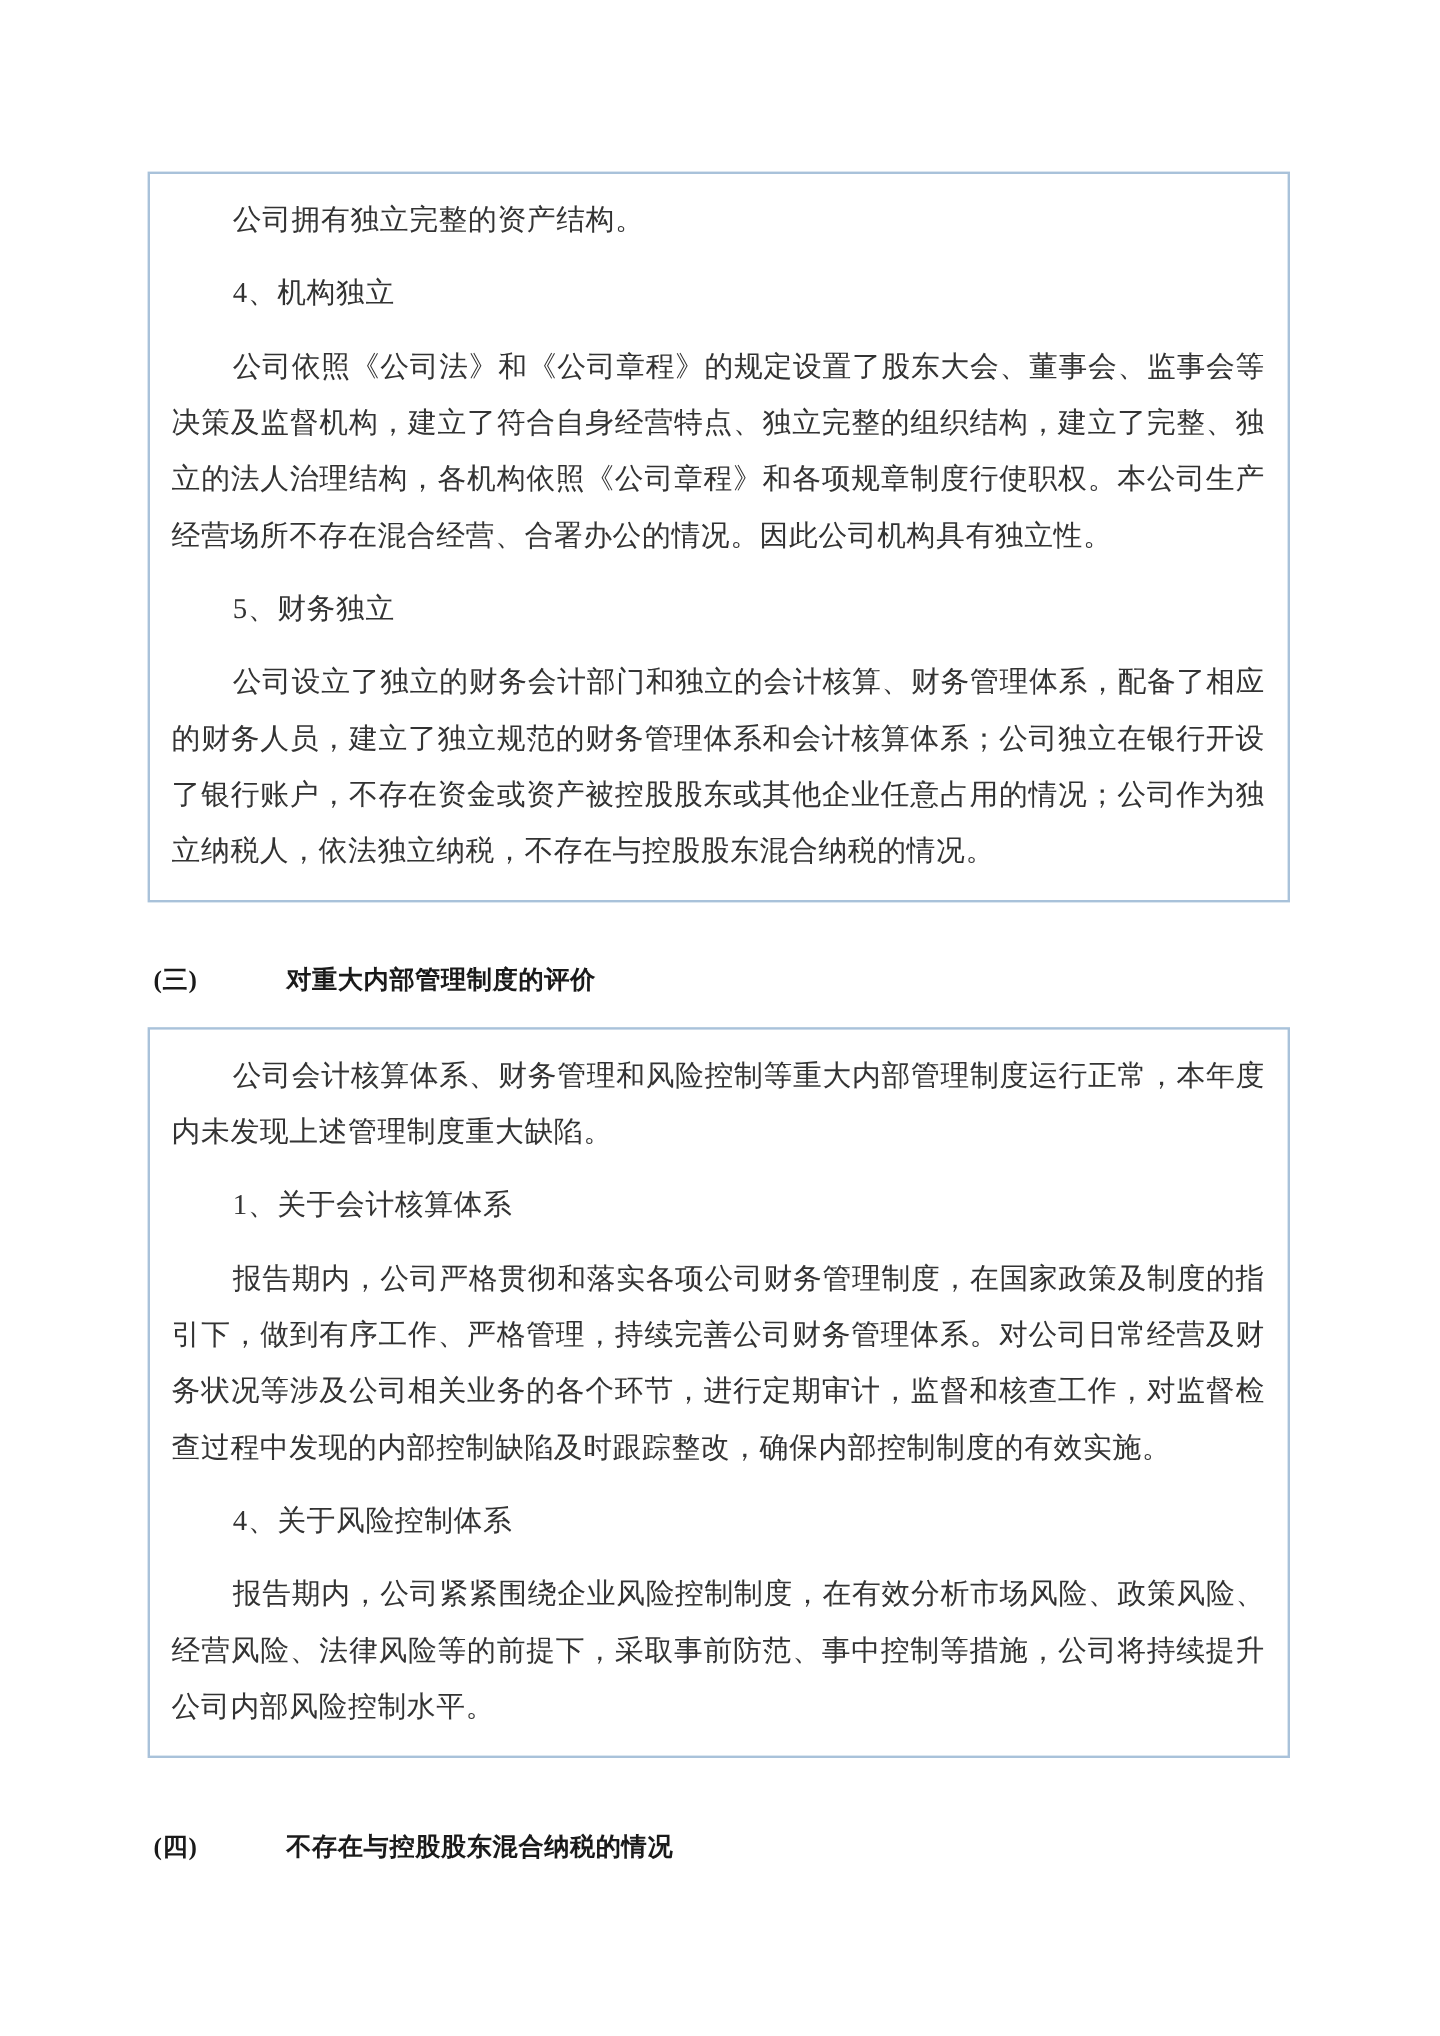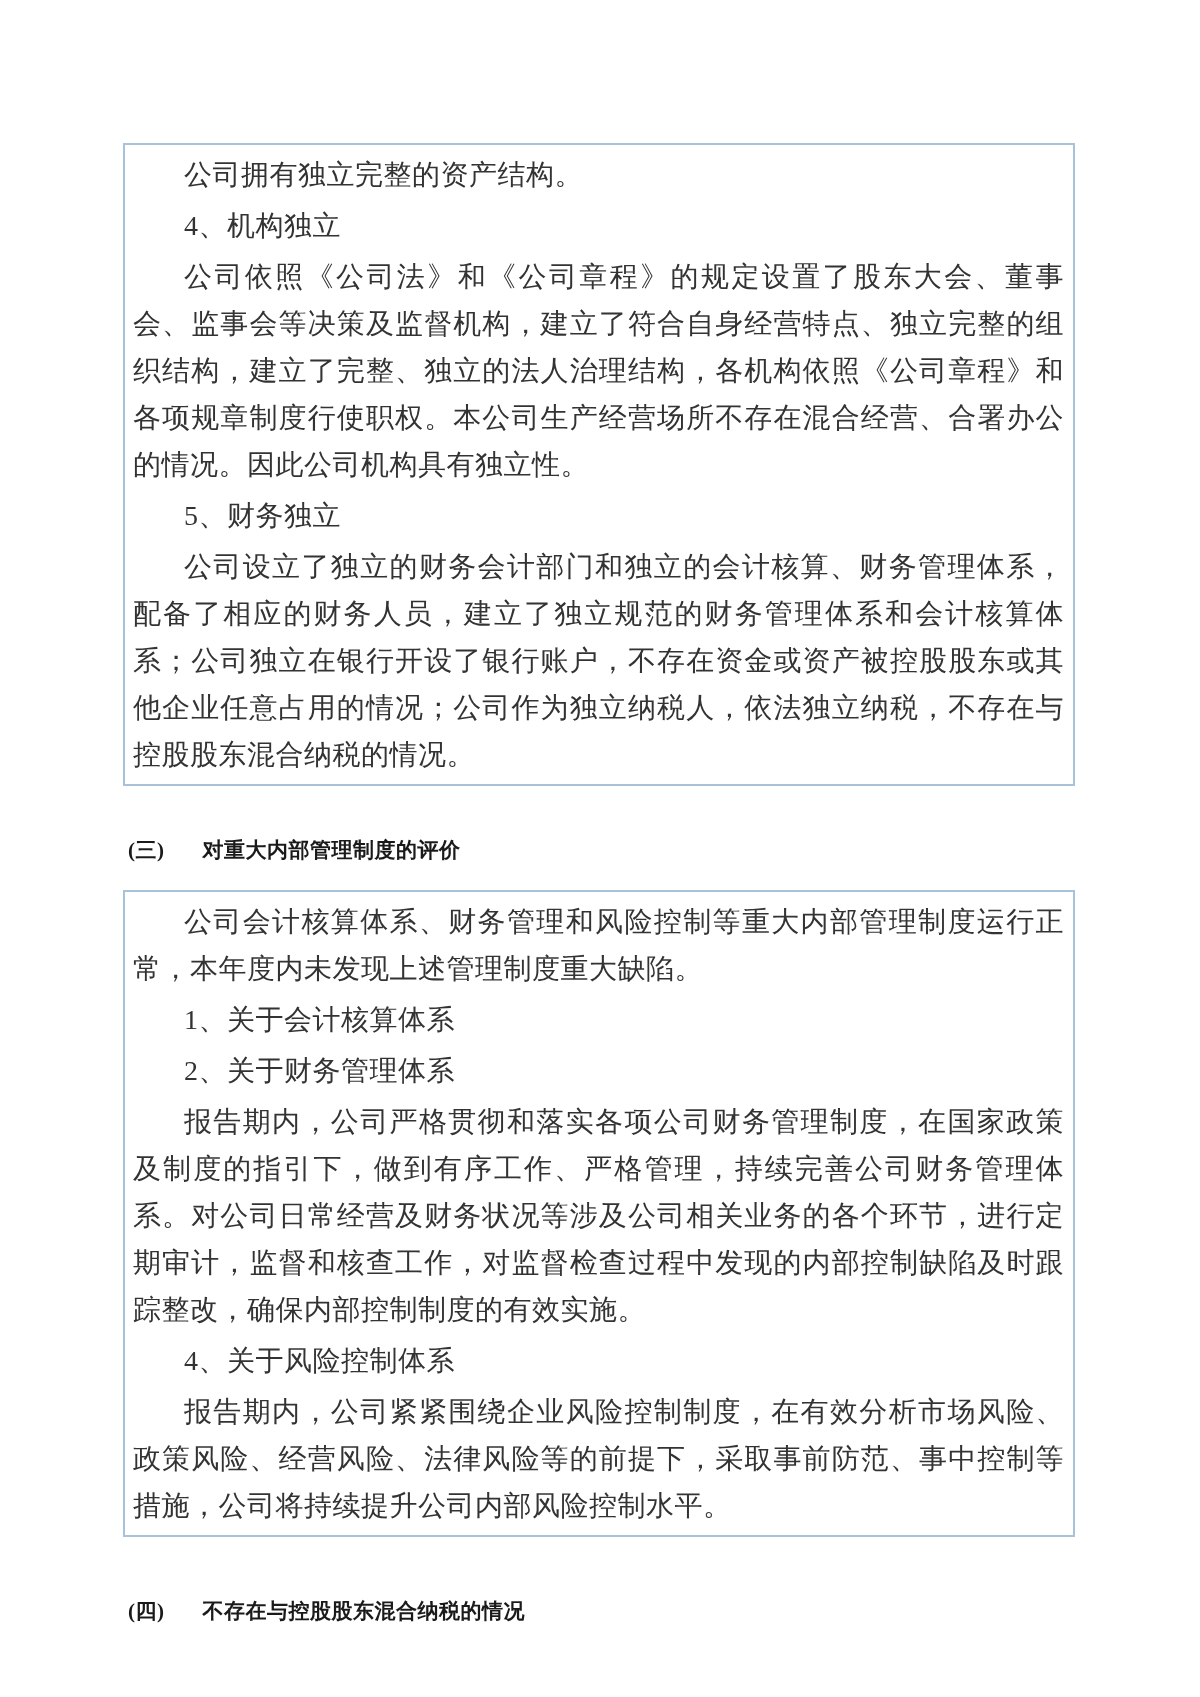--- a/index.html
+++ b/index.html
@@ -19,22 +19,22 @@
     overflow: hidden;
   }
   .text-box {
     width: 952px;
     box-sizing: border-box;
     border: 2px solid #a9c2da;
     background: #ffffff;
     padding: 2px 5px 2px 4px;
   }
   .para {
-    margin: 4px;
-    font-size: 28px;
+    margin: 14px;
+    font-size: 24px;
     line-height: 47px;
     letter-spacing: 0.5px;
     text-align: justify;
     text-indent: 51px;
     color: #333333;
   }
   .heading {
     display: flex;
     align-items: baseline;
     gap: 38px;
@@ -42,21 +42,21 @@
     padding-left: 5px;
     font-size: 21px;
     line-height: 28px;
     font-weight: bold;
     color: #1a1a1a;
     letter-spacing: 0.5px;
   }
   .heading-3 { margin-top: 50px; margin-bottom: 26px; }
   .heading-4 { margin-top: 60px; margin-bottom: 14px; }
   .h-num { flex: 0 0 auto; }
-  .h-title { flex: 0 1 auto; }
+  .h-title { flex: 0 1 auto; margin-left: 36px; }
 </style>
 </head>
 <body>
 
 <div class="page">
 
   <section class="text-box">
       <p class="para">公司拥有独立完整的资产结构。</p>
       <p class="para">4、机构独立</p>
       <p class="para">公司依照《公司法》和《公司章程》的规定设置了股东大会、董事会、监事会等决策及监督机构，建立了符合自身经营特点、独立完整的组织结构，建立了完整、独立的法人治理结构，各机构依照《公司章程》和各项规章制度行使职权。本公司生产经营场所不存在混合经营、合署办公的情况。因此公司机构具有独立性。</p>
@@ -65,21 +65,20 @@
     </section>
 
   <h2 class="heading heading-3">
     <span class="h-num">(三)</span>
     <span class="h-title">对重大内部管理制度的评价</span>
   </h2>
 
   <section class="text-box">
       <p class="para">公司会计核算体系、财务管理和风险控制等重大内部管理制度运行正常，本年度内未发现上述管理制度重大缺陷。</p>
       <p class="para">1、关于会计核算体系</p>
-      <p class="para">2、关于财务管理体系</p>
       <p class="para">报告期内，公司严格贯彻和落实各项公司财务管理制度，在国家政策及制度的指引下，做到有序工作、严格管理，持续完善公司财务管理体系。对公司日常经营及财务状况等涉及公司相关业务的各个环节，进行定期审计，监督和核查工作，对监督检查过程中发现的内部控制缺陷及时跟踪整改，确保内部控制制度的有效实施。</p>
       <p class="para">4、关于风险控制体系</p>
       <p class="para">报告期内，公司紧紧围绕企业风险控制制度，在有效分析市场风险、政策风险、经营风险、法律风险等的前提下，采取事前防范、事中控制等措施，公司将持续提升公司内部风险控制水平。</p>
     </section>
 
   <h2 class="heading heading-4">
     <span class="h-num">(四)</span>
     <span class="h-title">不存在与控股股东混合纳税的情况</span>
   </h2>
 

